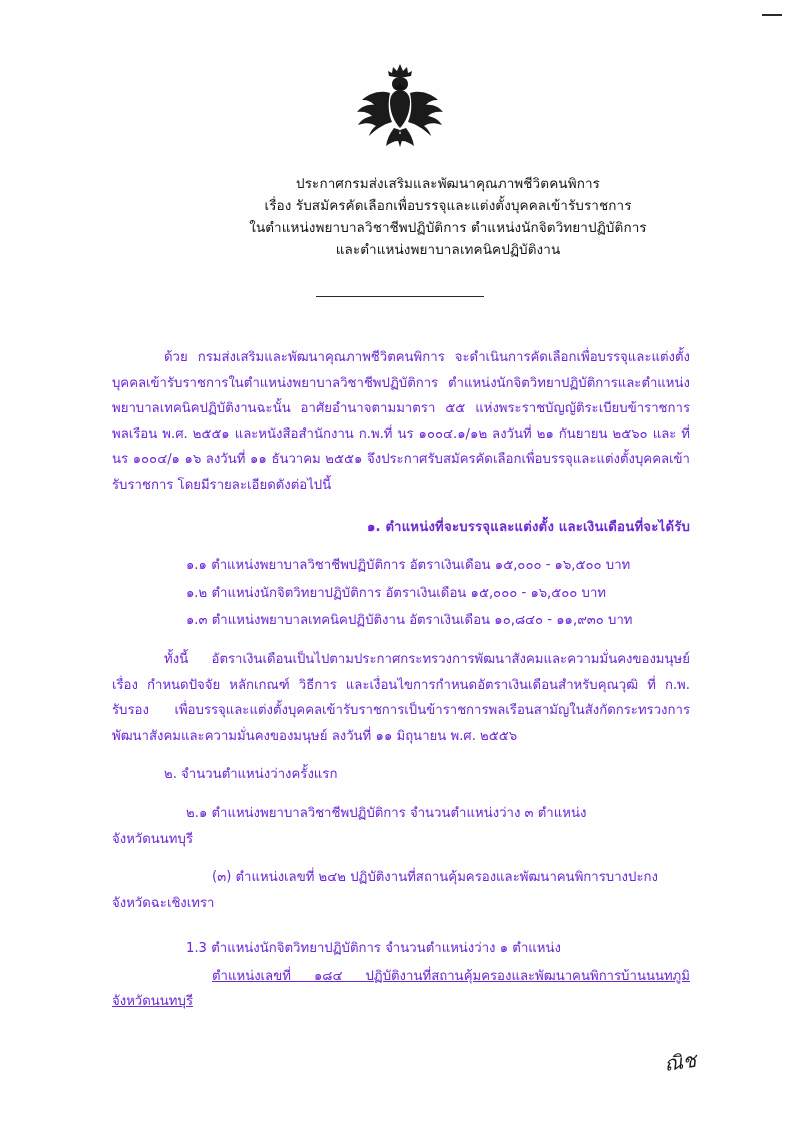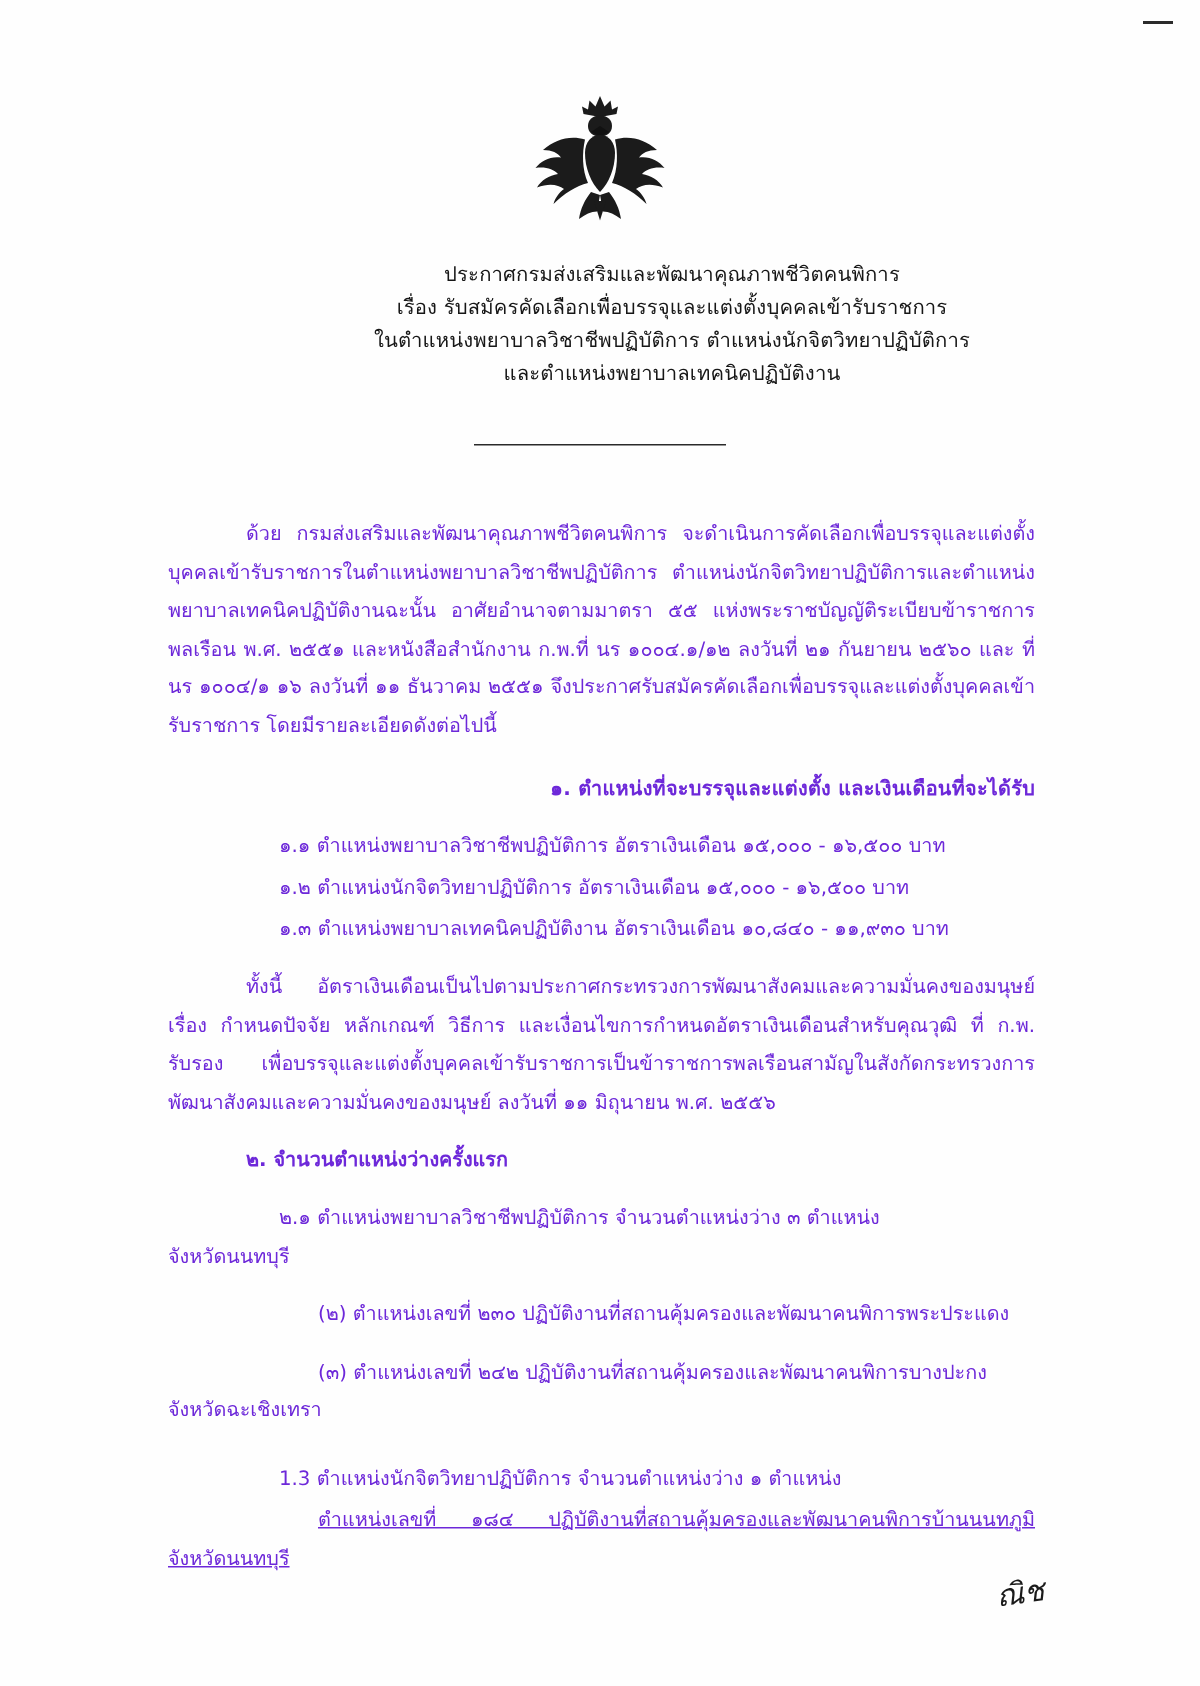--- a/index.html
+++ b/index.html
@@ -83,21 +83,21 @@
 
   .heading {
     margin-top: 16px;
     text-align: right;
     font-weight: 700;
     letter-spacing: 0.2px;
   }
   .heading-left {
     margin-top: 16px;
     text-indent: 52px;
-    font-weight: 700;
+    font-weight: 400;
   }
   .sub {
     text-indent: 74px;
   }
   .sub2 {
     text-indent: 100px;
   }
   .hang {
     text-indent: 0;
   }
@@ -169,21 +169,20 @@
       <p class="sub tight" style="margin-top:2px;margin-bottom:0;">๑.๓ ตำแหน่งพยาบาลเทคนิคปฏิบัติงาน อัตราเงินเดือน ๑๐,๘๔๐ - ๑๑,๙๓๐ บาท</p>
 
       <p class="indent-para blk" style="margin-bottom:0;">ทั้งนี้ อัตราเงินเดือนเป็นไปตามประกาศกระทรวงการพัฒนาสังคมและความมั่นคงของมนุษย์ เรื่อง กำหนดปัจจัย หลักเกณฑ์ วิธีการ และเงื่อนไขการกำหนดอัตราเงินเดือนสำหรับคุณวุฒิ ที่ ก.พ. รับรอง เพื่อบรรจุและแต่งตั้งบุคคลเข้ารับราชการเป็นข้าราชการพลเรือนสามัญในสังกัดกระทรวงการพัฒนาสังคมและความมั่นคงของมนุษย์ ลงวันที่ ๑๑ มิถุนายน พ.ศ. ๒๕๕๖</p>
 
       <p class="heading-left blk" style="margin-bottom:0;">๒. จำนวนตำแหน่งว่างครั้งแรก</p>
 
       <p class="sub blk" style="margin-bottom:0;">๒.๑ ตำแหน่งพยาบาลวิชาชีพปฏิบัติการ จำนวนตำแหน่งว่าง ๓ ตำแหน่ง</p>
 
       <p class="hang tight" style="margin-top:0;margin-bottom:0;">จังหวัดนนทบุรี</p>
 
-      <p class="sub2 blk" style="margin-bottom:0;">(๒) ตำแหน่งเลขที่ ๒๓๐ ปฏิบัติงานที่สถานคุ้มครองและพัฒนาคนพิการพระประแดง</p>
 
       <p class="sub2 blk" style="margin-bottom:0;">(๓) ตำแหน่งเลขที่ ๒๔๒ ปฏิบัติงานที่สถานคุ้มครองและพัฒนาคนพิการบางปะกง</p>
       <p class="hang tight" style="margin-top:0;margin-bottom:0;">จังหวัดฉะเชิงเทรา</p>
 
       <p class="sub blk" style="margin-top:20px;margin-bottom:0;">1.3 ตำแหน่งนักจิตวิทยาปฏิบัติการ จำนวนตำแหน่งว่าง ๑ ตำแหน่ง</p>
       <p class="sub2 tight" style="margin-top:2px;margin-bottom:0;text-decoration:underline;">ตำแหน่งเลขที่ ๑๘๔ ปฏิบัติงานที่สถานคุ้มครองและพัฒนาคนพิการบ้านนนทภูมิ จังหวัดนนทบุรี</p>
 
     </div>
 
     <div class="signature">ณิช</div>

